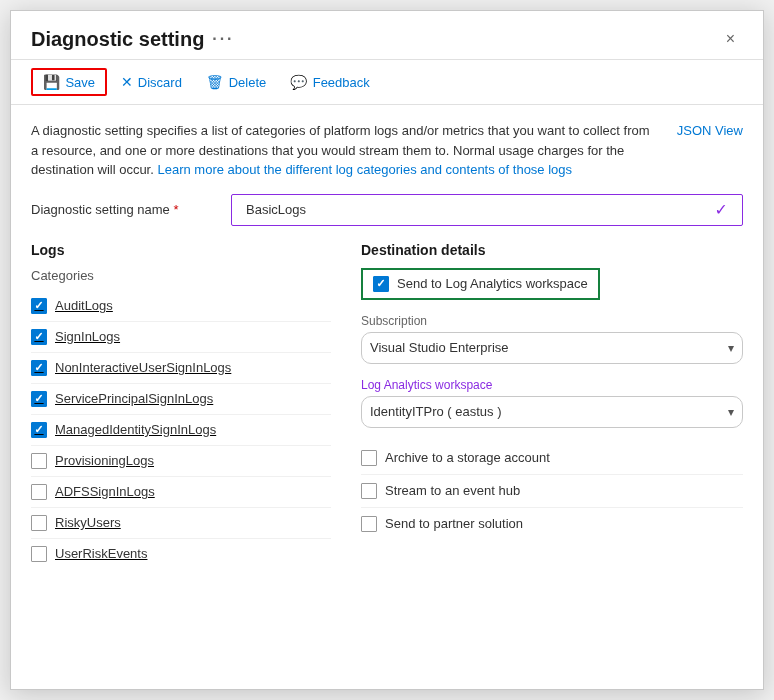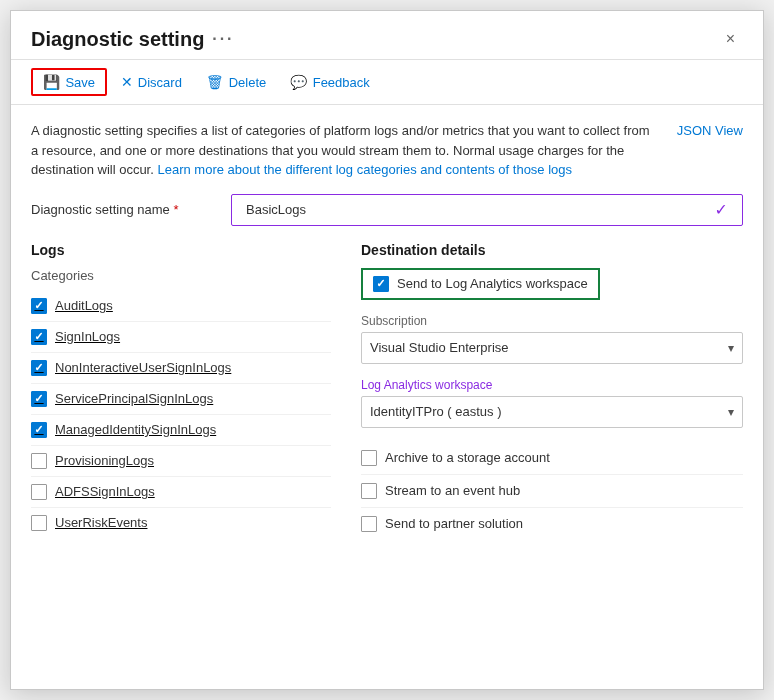--- a/index.html
+++ b/index.html
@@ -207,21 +207,21 @@
       font-size: 12px;
       color: #666;
       margin-bottom: 4px;
     }
     .dropdown-label.purple { color: #8a2be2; }
     .dropdown-wrapper {
       position: relative;
       display: flex;
       align-items: center;
       border: 1px solid #c8c8c8;
-      border-radius: 2px;
+      border-radius: 10px;
       background: #fff;
       height: 32px;
       padding: 0 8px;
     }
     .dropdown-wrapper select {
       border: none;
       outline: none;
       font-size: 13px;
       width: 100%;
       background: transparent;
@@ -336,20 +336,24 @@
           <div class="checkbox-item">
             <div class="cb"></div>
             <span class="cb-label">ProvisioningLogs</span>
           </div>
 
           <div class="checkbox-item">
             <div class="cb"></div>
             <span class="cb-label">ADFSSignInLogs</span>
           </div>
 
+          <div class="checkbox-item">
+            <div class="cb"></div>
+            <span class="cb-label">RiskyUsers</span>
+          </div>
 
           <div class="checkbox-item">
             <div class="cb"></div>
             <span class="cb-label">UserRiskEvents</span>
           </div>
         </div>
       </div>
 
       <div class="right-col">
         <div class="section-title">Destination details</div>

